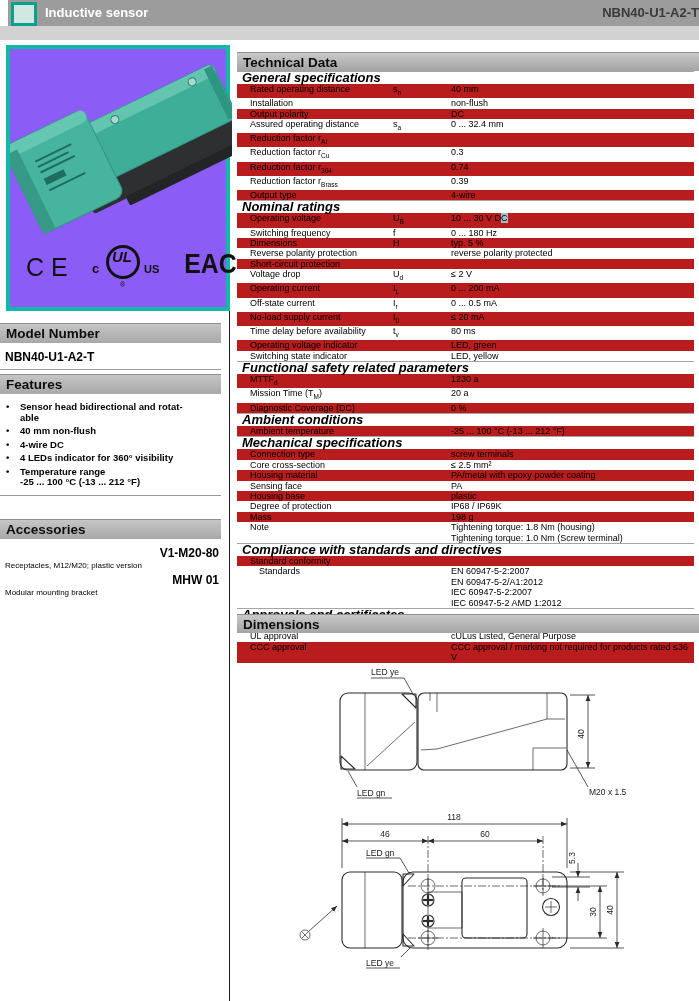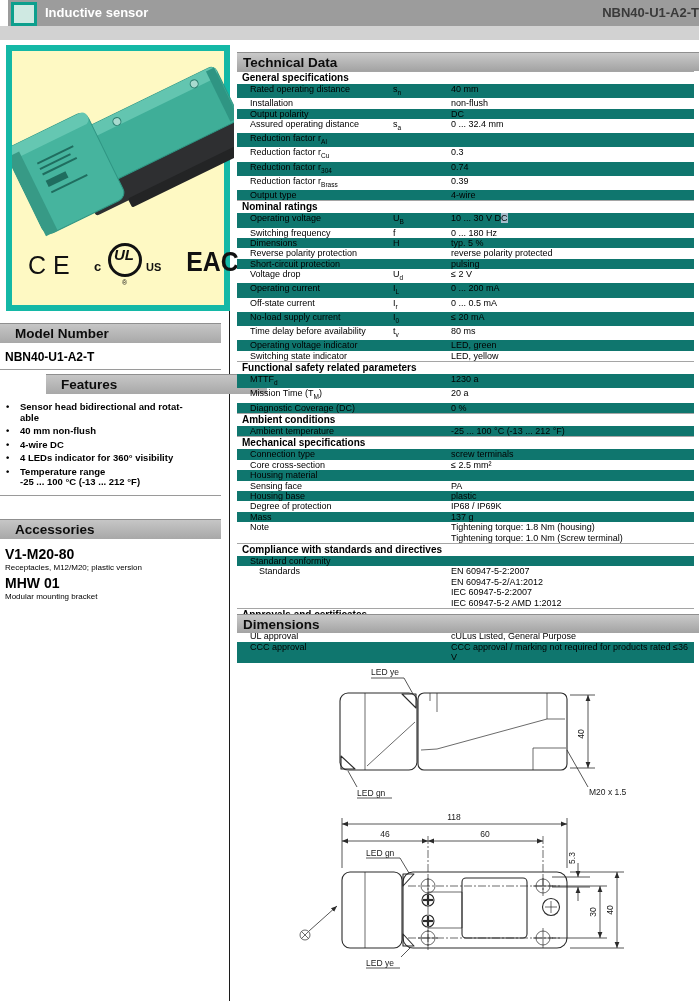--- a/index.html
+++ b/index.html
@@ -11,57 +11,57 @@
   }
   
   #hdr { position:absolute; left:8px; top:0; width:699px; height:26px; background:#9c9c9c; }
   #hdr-strip { position:absolute; left:0; top:26px; width:699px; height:14px; background:#d2d2d2; }
   #hdr-icon { position:absolute; left:3px; top:2px; width:26px; height:24px; background:#cfe9e2; border:3px solid #0d9f8d; }
   #hdr-title { position:absolute; left:37px; top:5px; font-size:13px; font-weight:bold; color:#fff; }
   #hdr-model { position:absolute; right:8px; top:5px; font-size:13px; font-weight:bold; color:#3a3a3a; }
   
   #divider { position:absolute; left:229px; top:45px; width:1px; height:956px; background:#1c1c1c; }
   
-  #photo-box { position:absolute; left:6px; top:45px; width:224px; height:266px; border:6px solid #14b8a6; background:#fef9c3; }
+  #photo-box { position:absolute; left:6px; top:45px; width:224px; height:266px; border:4px solid #14b8a6; background:#8b5cf6; }
   #logo-row { position:absolute; left:0; bottom:14px; width:100%; height:52px; }
   .ce-mark { position:absolute; left:16px; top:12px; font-size:25px; letter-spacing:7px; color:#111; font-weight:normal; }
   .ul-wrap { position:absolute; left:82px; top:2px; width:68px; height:48px; }
   .ul-circle { position:absolute; left:14px; top:2px; width:34px; height:34px; border:3px solid #111; border-radius:50%; }
   .ul-text { position:absolute; left:20px; top:8px; font-size:15px; font-weight:bold; font-style:italic; color:#111; line-height:11px; }
   .ul-c { position:absolute; left:0px; top:18px; font-size:13px; font-weight:bold; color:#111; }
   .ul-us { position:absolute; left:52px; top:20px; font-size:11px; font-weight:bold; color:#111; }
   .ul-r { position:absolute; left:28px; top:38px; font-size:7px; color:#111; }
   .eac-mark { position:absolute; left:172px; top:8px; font-size:27px; font-weight:bold; color:#111; transform:scaleX(0.92); letter-spacing:0px; font-family:"Liberation Sans",sans-serif; }
   .side-bar { position:absolute; left:0; width:221px; height:20px;
     background:linear-gradient(180deg,#c6c6c6 0%,#a8a8a8 100%); border-top:1px solid #8f8f8f;
-    font-size:13.5px; font-weight:bold; color:#0d0d0d; padding:2px 0 0 15px; }
+    font-size:13.5px; font-weight:bold; color:#0d0d0d; padding:2px 0 0 6px; }
   #bar-model { top:323px; }
   #model-value { position:absolute; left:5px; top:350px; font-size:12px; font-weight:bold; color:#000; }
   .hline { position:absolute; left:0; width:221px; height:1px; background:#9a9a9a; }
   #hl1 { top:369px; } #hl2 { top:495px; }
-  #bar-features { top:374px;margin-left:46px; }
+  #bar-features { top:374px; }
   #features-list { position:absolute; left:6px; top:402px; width:212px; }
   .feat-item { display:flex; margin-bottom:3px; }
   .feat-bullet { width:14px; font-size:9.5px; font-weight:bold; color:#000; line-height:10.5px; }
   .feat-text { flex:1; font-size:9.5px; font-weight:bold; color:#000; line-height:10.5px; white-space:pre-line; }
   #bar-accessories { top:519px; }
   #acc-list { position:absolute; left:5px; top:543px; width:214px; }
-  .acc-name { font-size:14px; font-weight:bold; color:#000; margin-top:3px; }
+  .acc-name { font-size:12px; font-weight:bold; color:#000; margin-top:3px;text-align:right; }
   .acc-desc { font-size:8px; color:#000; margin-top:1px; }
   
   .main-bar { position:absolute; left:237px; width:534px; height:19px;
     background:linear-gradient(180deg,#c9c9c9 0%,#a3a3a3 100%); border-top:1px solid #8f8f8f;
     font-size:13.5px; font-weight:bold; color:#0d0d0d; padding:2px 0 0 6px; }
   #bar-tech { top:52px; }
   #bar-dims { top:614px; }
   #tech-table { position:absolute; left:237px; top:71px; width:457px; }
-  .sec-hd { font-size:10px; font-weight:bold; color:#000; border-top:1px solid #a5a5a5;
-    padding:1px 0 1px 5px; line-height:10px; }
+  .sec-hd { font-size:13px; font-weight:bold; color:#000; border-top:1px solid #a5a5a5;
+    padding:1px 0 1px 5px; line-height:10px;font-style:italic; }
   .srow { display:grid; grid-template-columns:156px 28px 1fr; line-height:10.4px; }
-  .srow.shaded { background:#0f766e; }
+  .srow.shaded { background:#b91c1c; }
   .cell-label { font-size:9px; color:#000; padding-left:13px; }
   .cell-label.indent { padding-left:22px; }
   .cell-sym { font-size:9px; color:#000; }
   .cell-val { font-size:9px; color:#000;margin-left:30px; }
   sub { font-size:6.5px; }
   .hl { background:#a5bccb; }
   
   #dims-svg { position:absolute; left:237px; top:640px; }
   .dln { stroke:#2b2b2b; stroke-width:1.1; fill:none; stroke-linejoin:round; }
   .thin { stroke:#2b2b2b; stroke-width:0.7; fill:none; }
@@ -218,21 +218,20 @@
         <div class="cell-val">typ. 5  %</div>
       </div>
       <div class="srow">
         <div class="cell-label">Reverse polarity protection</div>
         <div class="cell-sym"></div>
         <div class="cell-val">reverse polarity protected</div>
       </div>
       <div class="srow shaded">
         <div class="cell-label">Short-circuit protection</div>
         <div class="cell-sym"></div>
-        <div class="cell-val">pulsing</div>
       </div>
       <div class="srow">
         <div class="cell-label">Voltage drop</div>
         <div class="cell-sym">U<sub>d</sub></div>
         <div class="cell-val">≤ 2 V</div>
       </div>
       <div class="srow shaded">
         <div class="cell-label">Operating current</div>
         <div class="cell-sym">I<sub>L</sub></div>
         <div class="cell-val">0 ... 200 mA</div>
@@ -291,40 +290,41 @@
         <div class="cell-val">screw terminals</div>
       </div>
       <div class="srow">
         <div class="cell-label">Core cross-section</div>
         <div class="cell-sym"></div>
         <div class="cell-val">≤ 2.5 mm²</div>
       </div>
       <div class="srow shaded">
         <div class="cell-label">Housing material</div>
         <div class="cell-sym"></div>
+        <div class="cell-val">PA/metal with epoxy powder coating</div>
       </div>
       <div class="srow">
         <div class="cell-label">Sensing face</div>
         <div class="cell-sym"></div>
         <div class="cell-val">PA</div>
       </div>
       <div class="srow shaded">
         <div class="cell-label">Housing base</div>
         <div class="cell-sym"></div>
         <div class="cell-val">plastic</div>
       </div>
       <div class="srow">
         <div class="cell-label">Degree of protection</div>
         <div class="cell-sym"></div>
         <div class="cell-val">IP68 / IP69K</div>
       </div>
       <div class="srow shaded">
         <div class="cell-label">Mass</div>
         <div class="cell-sym"></div>
-        <div class="cell-val">137 g</div>
+        <div class="cell-val">198 g</div>
       </div>
       <div class="srow">
         <div class="cell-label">Note</div>
         <div class="cell-sym"></div>
         <div class="cell-val">
           <div>Tightening torque: 1.8 Nm (housing)</div>
           <div>Tightening torque: 1.0 Nm (Screw terminal)</div>
         </div>
       </div>
       <div class="sec-hd">Compliance with standards and directives</div>

